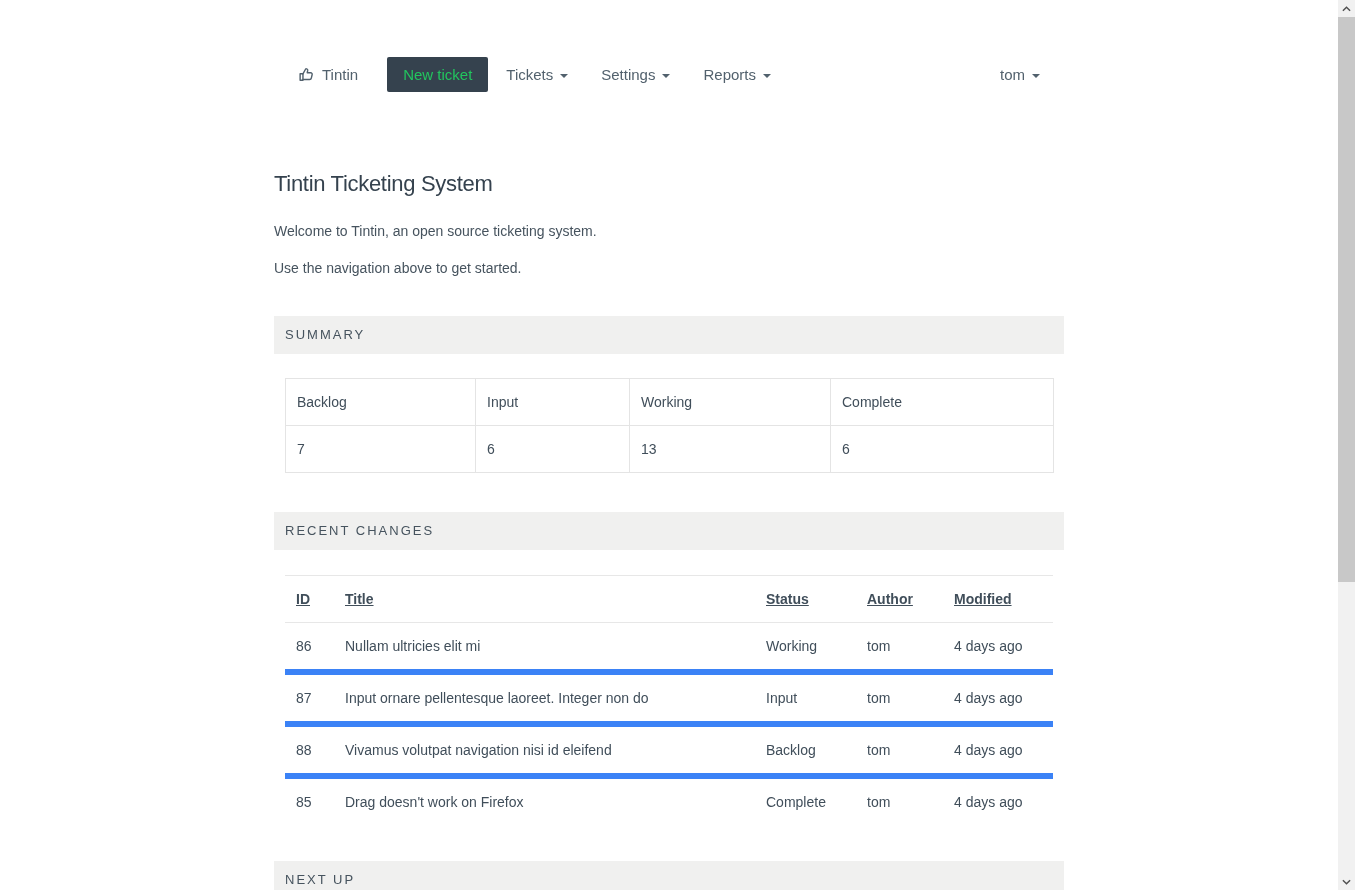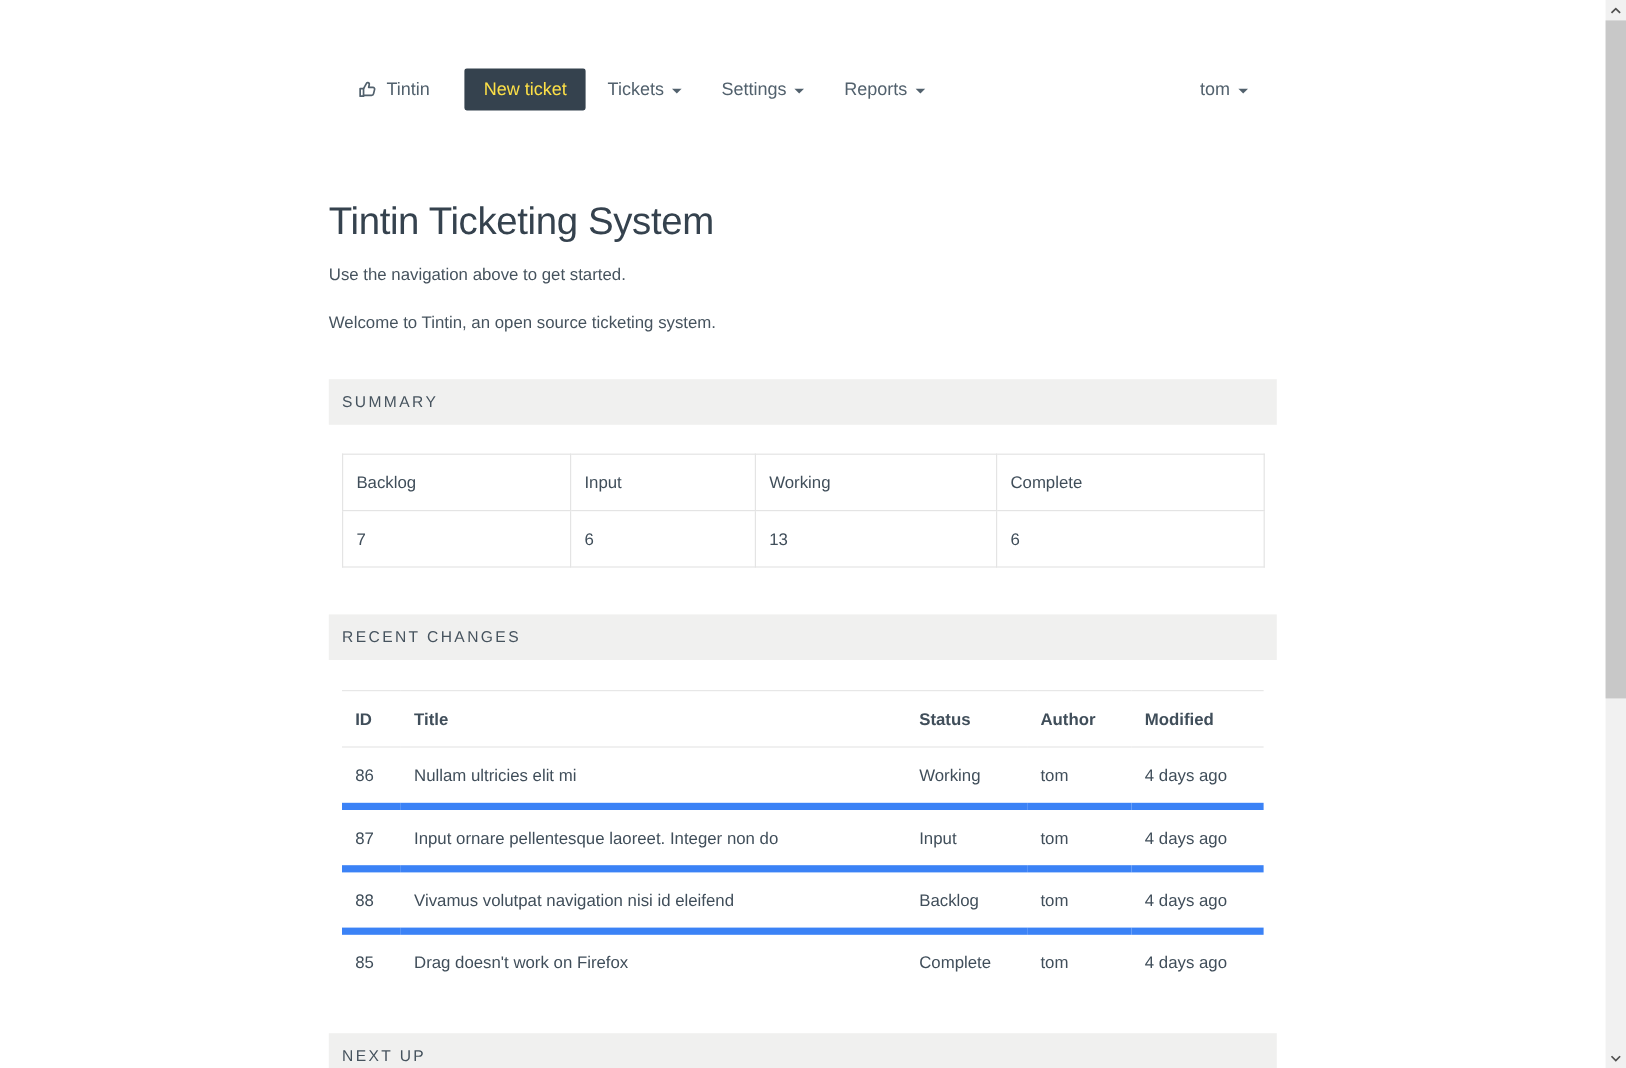--- a/index.html
+++ b/index.html
@@ -24,38 +24,38 @@
   
   .nav-inner { display: flex; align-items: center; height: 35px; margin-top: 57px; }
   .brand {
     display: flex; align-items: center; gap: 7px;
     color: var(--nav-link); font-size: 15px; text-decoration: none;
     margin-left: 24px; cursor: pointer;
   }
   .brand .icon { display: inline-flex; color: var(--nav-link); }
   .nav-btn {
     margin-left: 29px; height: 35px; line-height: 35px; padding: 0 16px;
-    background: var(--accent-dark); color: #fde047; font-size: 15px;
+    background: var(--accent-dark); color: #22c55e; font-size: 15px;
     border-radius: 2px; text-decoration: none; cursor: pointer;
   }
   .nav-link {
     display: inline-flex; align-items: center; height: 35px; padding: 0 15px;
     color: var(--nav-link); font-size: 15px; text-decoration: none; cursor: pointer;
     margin-left: 3px;
   }
   .nav-link.user { margin-left: auto; margin-right: 9px; }
   .caret {
     display: inline-block; width: 0; height: 0; margin-left: 7px; margin-top: 2px;
     border-left: 4px solid transparent; border-right: 4px solid transparent;
     border-top: 4px solid currentColor;
   }
 
   
   h1 {
-    margin: 75px 0 0 0; font-size: 32px; line-height: 34px;
+    margin: 75px 0 0 0; font-size: 22px; line-height: 34px;
     font-weight: 400; color: var(--accent-dark); letter-spacing: -0.3px;
   }
   .lead-p { margin: 0; font-size: 14px; line-height: 20px; color: var(--text-body); }
   .lead-p.first { margin-top: 20px; }
   .lead-p.second { margin-top: 17px; }
 
   
   .panel { margin-top: 38px; }
   .panel.recent { margin-top: 39px; }
   .panel.nextup { margin-top: 36px; }
@@ -70,21 +70,21 @@
   th, td { font-size: 14px; line-height: 20px; text-align: left; color: var(--text-table); }
 
   .summary-table { margin-top: 24px; }
   .summary-table th, .summary-table td {
     border: 1px solid #e4e4e4; padding: 13px 11px; font-weight: 400;
   }
 
   .recent-table { margin-top: 25px; }
   .recent-table thead th {
     border-top: 1px solid var(--border); border-bottom: 1px solid var(--border);
-    padding: 13px 11px; font-weight: 700;
+    padding: 13px 11px; font-weight: 700; text-decoration: underline;
   }
   .recent-table tbody td { padding: 13px 11px; border-bottom: 6px solid #3b82f6; }
   .recent-table tbody tr:last-child td { border-bottom: none; }
   .recent-table tbody tr { cursor: pointer; }
 
   
   .scrollbar {
     position: absolute; top: 0; right: 0; width: 17px; height: 890px;
     background: #f1f1f1;
   }
@@ -131,22 +131,22 @@
       </a>
       <a class="nav-link user">
         <span>tom</span>
         <span class="caret"></span>
       </a>
     </div>
   </nav>
 
   <main class="container">
     <h1>Tintin Ticketing System</h1>
+    <p class="lead-p first">Welcome to Tintin, an open source ticketing system.</p>
     <p class="lead-p second">Use the navigation above to get started.</p>
-    <p class="lead-p first">Welcome to Tintin, an open source ticketing system.</p>
 
     <section class="panel">
       <div class="panel-heading">SUMMARY</div>
       <table class="summary-table">
         <colgroup>
           <col style="width:190px">
             <col style="width:154px">
             <col style="width:201px">
             <col style="width:223px">
         </colgroup>

